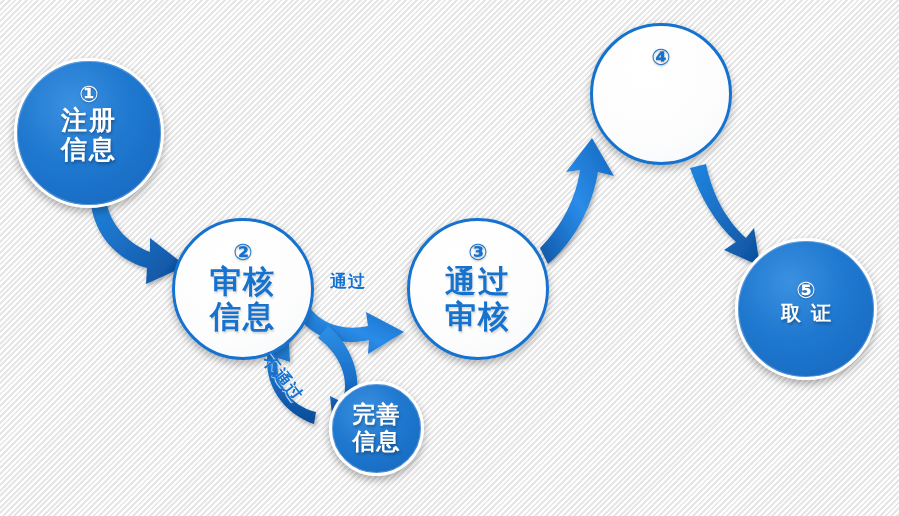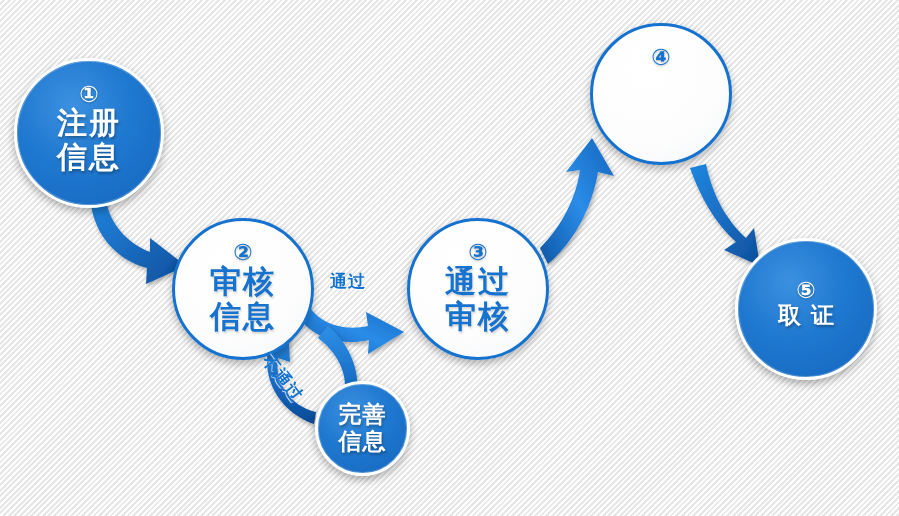--- a/index.html
+++ b/index.html
@@ -67,25 +67,25 @@
     color:#1572cf;
     text-shadow:1px 2px 2px rgba(0,0,0,0.16);
   }
 
   
   #node-1{left:14px;  top:58px;  width:150px; height:150px; padding-top:22px;}
   #node-2{left:172px; top:218px; width:142px; height:142px; padding-top:20px;}
   #node-3{left:407px; top:218px; width:142px; height:142px; padding-top:20px;}
   #node-4{left:590px; top:23px;  width:142px; height:142px; padding-top:20px;}
   #node-5{left:735px; top:238px; width:142px; height:142px; padding-top:38px;}
-  #node-fix{left:315px;top:381px;width:95px;  height:95px;  padding-top:17px;}
+  #node-fix{left:329px;top:381px;width:95px;  height:95px;  padding-top:17px;}
 
   #node-fix .label{font-size:23px;line-height:1.18;letter-spacing:1px;}
-  #node-5 .label{font-size:23px;letter-spacing:10px;padding-left:10px;}
-  #node-1 .label{font-size:30px;}
+  #node-5 .label{font-size:20px;letter-spacing:10px;padding-left:10px;}
+  #node-1 .label{font-size:26px;}
 
   
   #arrows{
     position:absolute;left:0;top:0;width:899px;height:516px;
     z-index:4;pointer-events:none;
   }
   
   .edge-label{
     position:absolute;
     color:#1572cf;

